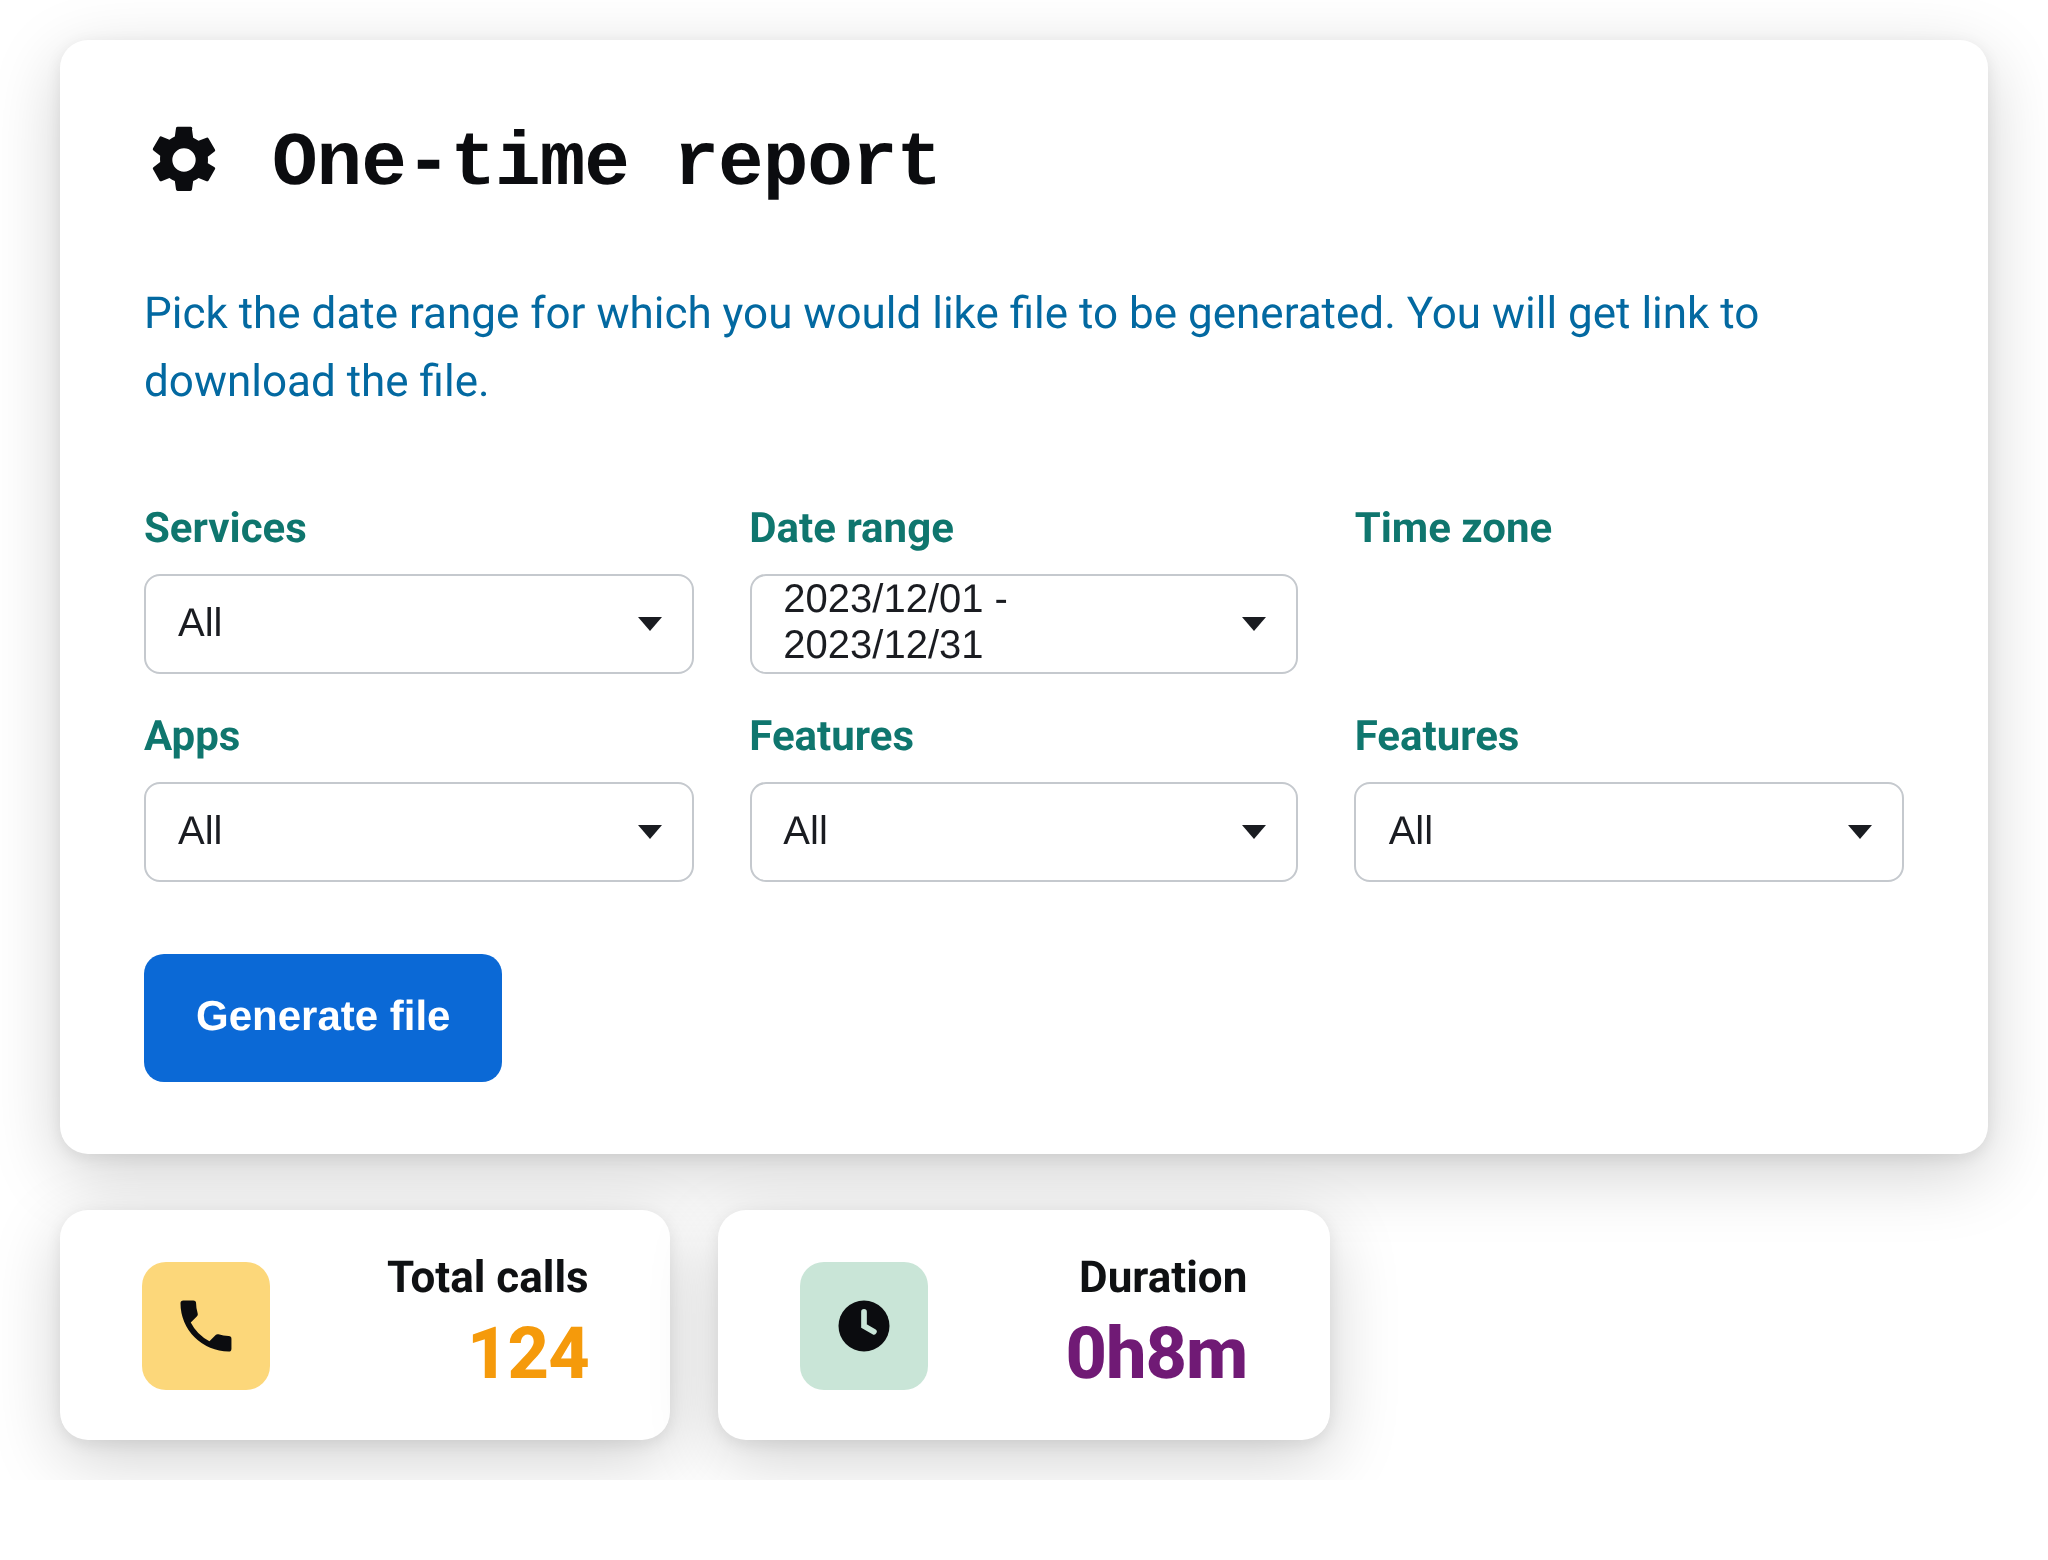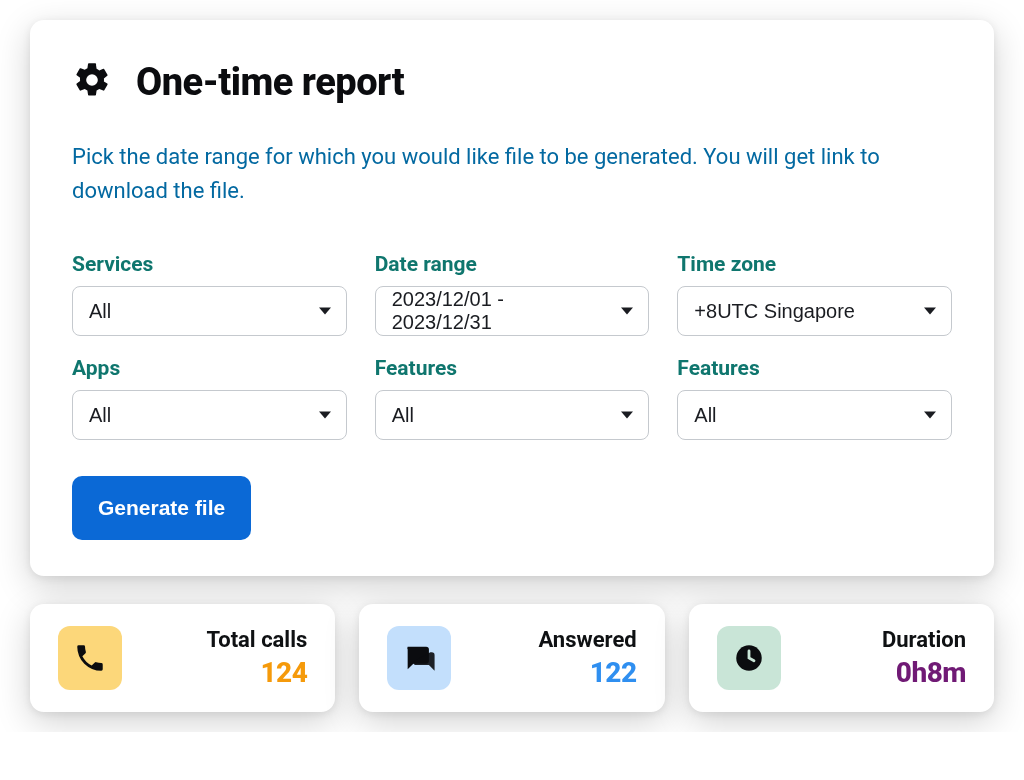--- a/index.html
+++ b/index.html
@@ -17,20 +17,21 @@
       border-radius: 14px;
       box-shadow: 0 10px 35px rgba(0,0,0,0.18), 0 2px 8px rgba(0,0,0,0.08);
       padding: 40px 42px 36px 42px;
       margin-bottom: 28px;
     }
     .card-header {
       display: flex;
       align-items: center;
       gap: 24px;
       margin-bottom: 36px;
+      font-family: Liberation Mono, monospace;
     }
     .gear-svg {
       width: 40px;
       height: 40px;
     }
     .card-title {
       font-size: 38px;
       font-weight: 800;
       color: #0b0c0f;
       letter-spacing: -0.5px;
@@ -101,21 +102,21 @@
     }
     .stats-row {
       display: grid;
       grid-template-columns: 1fr 1fr 1fr;
       gap: 24px;
     }
     .stat-card {
       background: #fff;
       border-radius: 14px;
       box-shadow: 0 10px 35px rgba(0,0,0,0.18), 0 2px 8px rgba(0,0,0,0.08);
-      padding: 22px 28px;
+      padding: 22px 41px;
       display: flex;
       align-items: center;
       justify-content: space-between;
       gap: 18px;
     }
     .stat-icon-box {
       width: 64px;
       height: 64px;
       border-radius: 12px;
       display: flex;
@@ -131,21 +132,21 @@
       flex-direction: column;
       align-items: flex-end;
       gap: 4px;
     }
     .stat-label {
       font-size: 22px;
       font-weight: 700;
       color: #0f1113;
     }
     .stat-value {
-      font-size: 28px;
+      font-size: 36px;
       font-weight: 800;
       letter-spacing: -0.5px;
     }
     .stat-value.orange { color: #f59a0b; }
     .stat-value.blue { color: #2f8ff0; }
     .stat-value.teal { color: #701a75; }
   </style>
 </head>
 <body>
 
@@ -177,26 +178,20 @@
       <div class="select-wrap">
         <button class="select-input">
           <span>2023/12/01 - 2023/12/31</span>
         </button>
         <span class="select-caret"></span>
       </div>
     </div>
 
     <div class="form-field">
       <label class="field-label">Time zone</label>
-      <div class="select-wrap">
-        <button class="select-input">
-          <span>+8UTC Singapore</span>
-        </button>
-        <span class="select-caret"></span>
-      </div>
     </div>
 
     <div class="form-field">
       <label class="field-label">Apps</label>
       <div class="select-wrap">
         <button class="select-input">
           <span>All</span>
         </button>
         <span class="select-caret"></span>
       </div>
@@ -232,32 +227,20 @@
       <svg width="34" height="34" viewBox="0 0 24 24" fill="#0b0c0f">
         <path d="M6.62,10.79a15.05,15.05,0,0,0,6.59,6.59l2.2-2.2a1,1,0,0,1,1-.24,11.36,11.36,0,0,0,3.57.57,1,1,0,0,1,1,1V20a1,1,0,0,1-1,1A17,17,0,0,1,3,4,1,1,0,0,1,4,3H7.5a1,1,0,0,1,1,1,11.36,11.36,0,0,0,.57,3.57,1,1,0,0,1-.24,1Z"></path>
       </svg>
     </div>
     <div class="stat-text">
       <span class="stat-label">Total calls</span>
       <span class="stat-value orange">124</span>
     </div>
   </div>
 
-  <div class="stat-card">
-    <div class="stat-icon-box answered">
-      <svg width="34" height="34" viewBox="0 0 24 24" fill="#0b0c0f">
-        <path d="M4,4H17a2,2,0,0,1,2,2v8a2,2,0,0,1-2,2H8l-4,4V6A2,2,0,0,1,4,4Z"></path>
-        <path d="M20,8h1a2,2,0,0,1,2,2v11l-4-4H10a2,2,0,0,1-2-2v-.5" opacity="0.9"></path>
-      </svg>
-    </div>
-    <div class="stat-text">
-      <span class="stat-label">Answered</span>
-      <span class="stat-value blue">122</span>
-    </div>
-  </div>
 
   <div class="stat-card">
     <div class="stat-icon-box duration">
       <svg width="34" height="34" viewBox="0 0 24 24" fill="#0b0c0f">
         <circle cx="12" cy="12" r="9"></circle>
         <path d="M12,7v5l3.5,2" stroke="#c9e5d7" stroke-width="2" fill="none" stroke-linecap="round"></path>
       </svg>
     </div>
     <div class="stat-text">
       <span class="stat-label">Duration</span>

